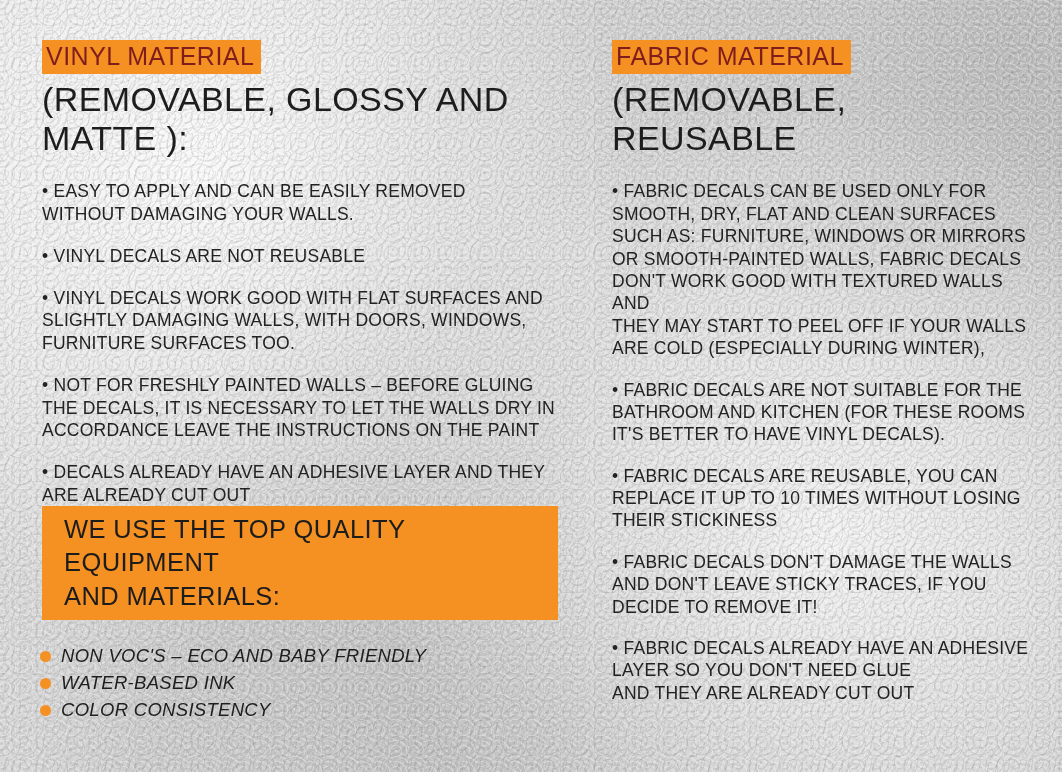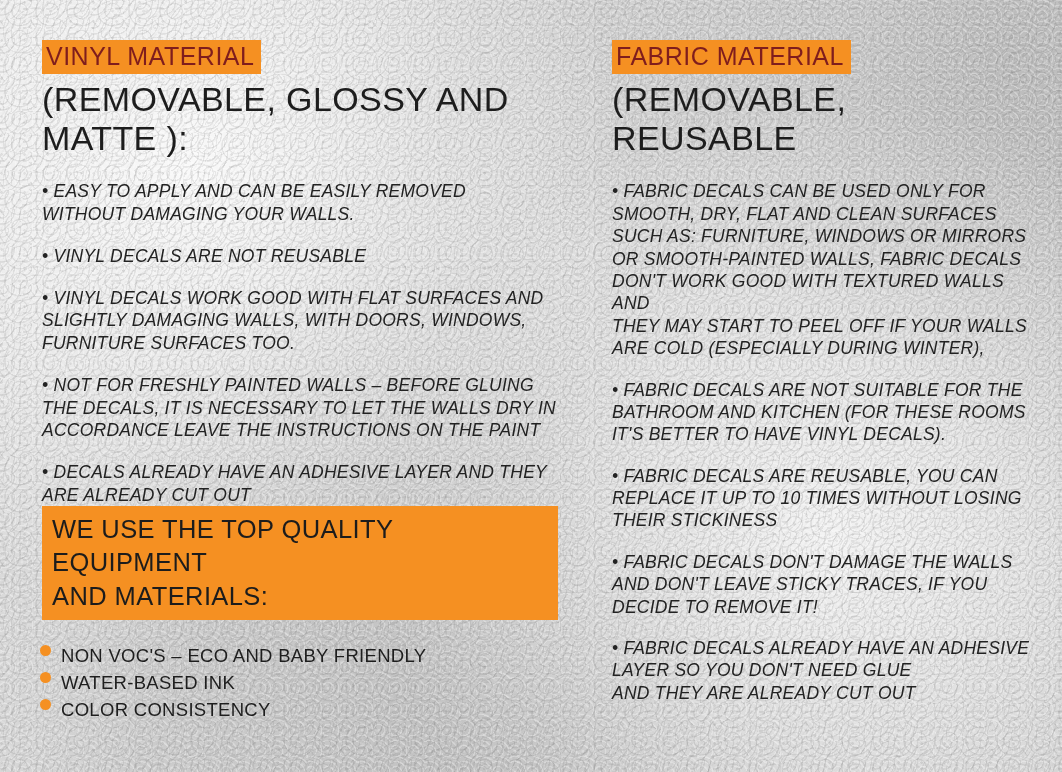--- a/index.html
+++ b/index.html
@@ -71,21 +71,20 @@
   .sub-title {
     color: #1d1d1d;
     font-size: 34px;
     letter-spacing: 0.4px;
     line-height: 1.16;
     margin-top: 6px;
     font-weight: 400;
   }
   .bullets {
     margin-top: 22px;
-    font-style: italic;
   }
   .bullet {
     color: #222222;
     font-size: 17.5px;
     line-height: 1.30;
     letter-spacing: 0.25px;
     margin-bottom: 19px;
     white-space: pre-line;
   }
   #right-col .bullet {
@@ -103,34 +102,36 @@
     background: #f59022;
     z-index: 3;
     display: flex;
     align-items: center;
   }
   #quality-banner .banner-text {
     color: #1c1c1c;
     font-size: 25.5px;
     line-height: 1.32;
     letter-spacing: 0.4px;
-    padding-left: 10px;
+    padding-left: 22px;
     padding-right: 14px;
     white-space: pre-line;
   }
 
   #quality-list {
     position: absolute;
     left: 40px;
     top: 645px;
     z-index: 3;
   }
   .q-item {
     display: flex;
+    align-items: center;
     margin-bottom: 5px;
+    font-style: italic;
   }
   .q-dot {
     width: 11px;
     height: 11px;
     border-radius: 50%;
     background: #f59022;
     margin-right: 10px;
     flex: 0 0 auto;
   }
   .q-label {

